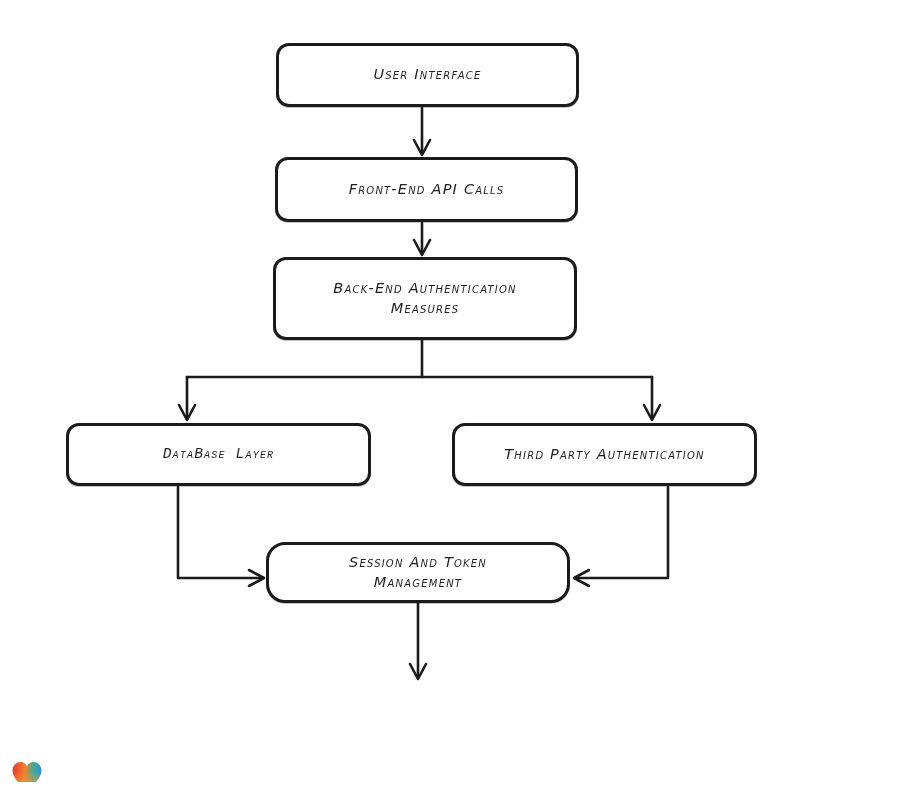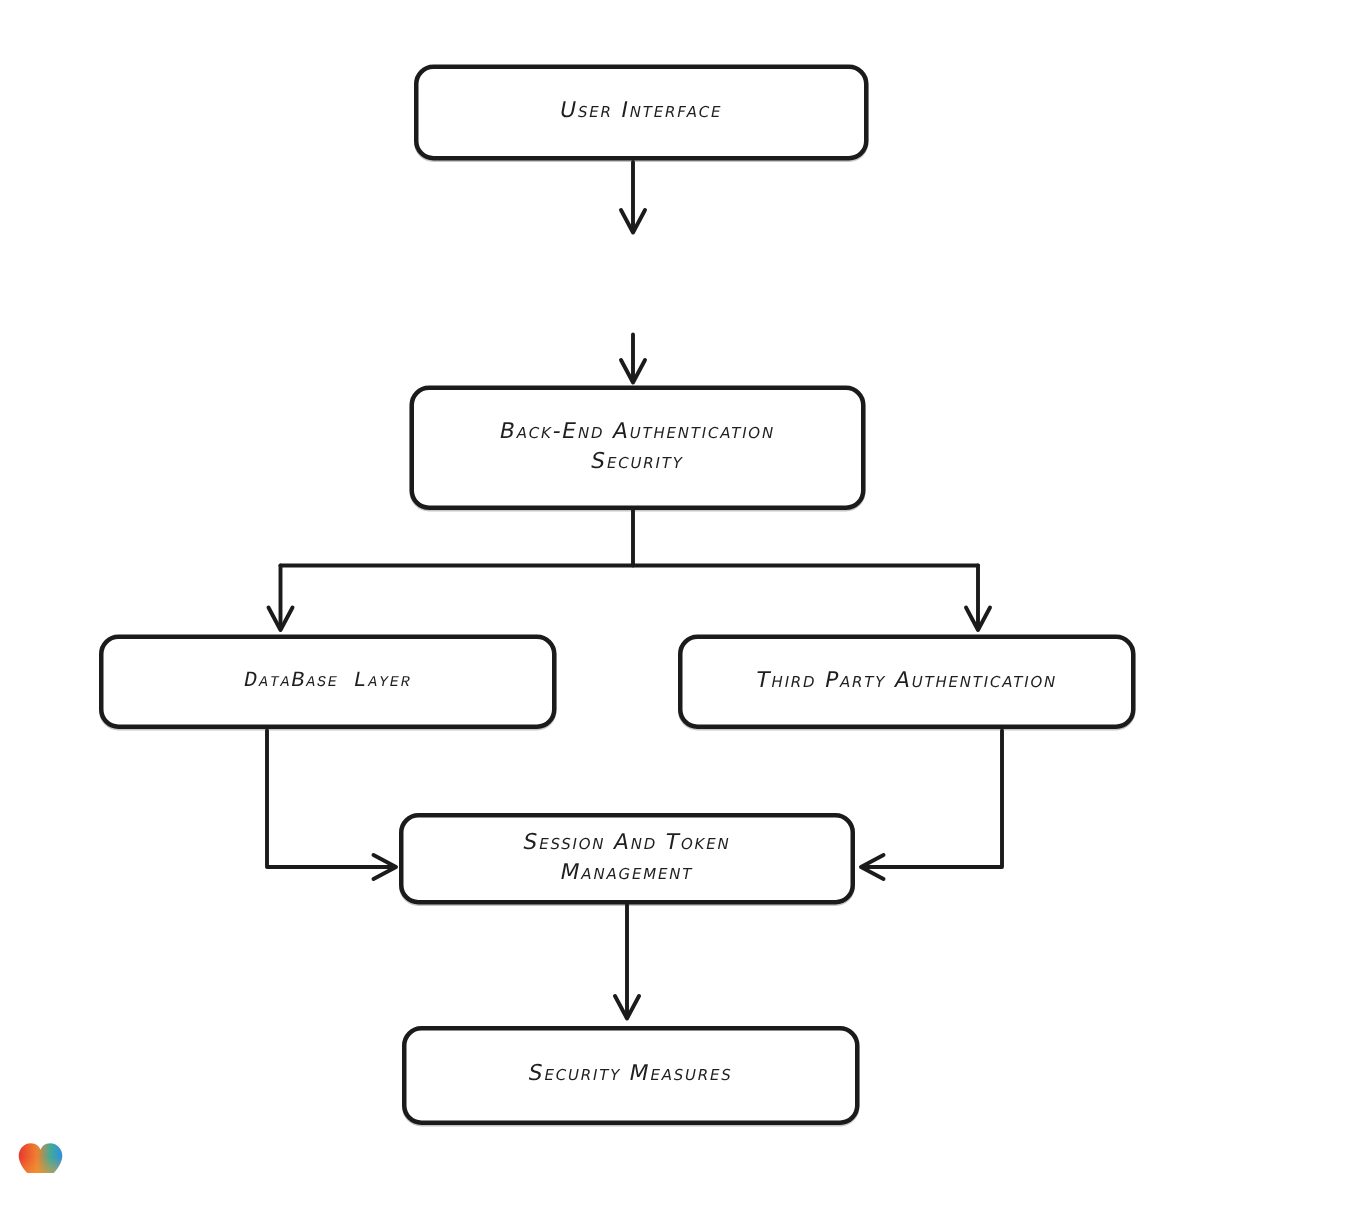--- a/index.html
+++ b/index.html
@@ -42,21 +42,21 @@
     font-size: 14.5px;
     letter-spacing: 1.2px;
     line-height: 1.32;
     color: #1f1f1f;
   }
   .node-user-interface       { left: 276px; top: 43px;  width: 303px; height: 64px; }
   .node-front-end-api-calls  { left: 275px; top: 157px; width: 303px; height: 65px; }
   .node-back-end-auth        { left: 273px; top: 257px; width: 304px; height: 83px; }
   .node-database-layer       { left: 66px;  top: 423px; width: 305px; height: 63px; font-family: Liberation Mono, monospace; }
   .node-third-party-auth     { left: 452px; top: 423px; width: 305px; height: 63px; text-align: right; }
-  .node-session-token        { left: 266px; top: 542px; width: 304px; height: 61px; }
+  .node-session-token        { left: 266px; top: 542px; width: 304px; height: 61px; border-radius: 19px; }
   .node-security-measures    { left: 268px; top: 684px; width: 305px; height: 66px; }
   .node-back-end-auth .label { max-width: 250px; }
   .node-session-token .label { max-width: 195px; }
   .logo {
     position: absolute;
     left: 10px;
     top: 759px;
     width: 34px;
     height: 32px;
   }
@@ -100,40 +100,40 @@
     <g>
       <path d="M418 603 L418 678"></path>
       <path d="M410 664 L418 679 L426 664"></path>
     </g>
   </svg>
 
   <div class="node node-user-interface">
     <span class="label">User Interface</span>
   </div>
 
+  <div class="node node-front-end-api-calls">
+    <span class="label">Front-End API Calls</span>
+  </div>
 
   <div class="node node-back-end-auth">
-    <span class="label">Back-End Authentication Security</span>
+    <span class="label">Back-End Authentication Measures</span>
   </div>
 
   <div class="node node-database-layer">
     <span class="label">DataBase Layer</span>
   </div>
 
   <div class="node node-third-party-auth">
     <span class="label">Third Party Authentication</span>
   </div>
 
   <div class="node node-session-token">
     <span class="label">Session And Token Management</span>
   </div>
 
-  <div class="node node-security-measures">
-    <span class="label">Security Measures</span>
-  </div>
 
   <svg class="logo" viewBox="0 0 32 30">
     <defs>
       <linearGradient id="heartGradH" x1="0" y1="0" x2="1" y2="0">
         <stop offset="0" stop-color="#e8382e"></stop>
         <stop offset="0.42" stop-color="#f0802f"></stop>
         <stop offset="0.72" stop-color="#43ab96"></stop>
         <stop offset="1" stop-color="#2f8fe0"></stop>
       </linearGradient>
       <linearGradient id="heartGradV" x1="0" y1="0" x2="0" y2="1">

